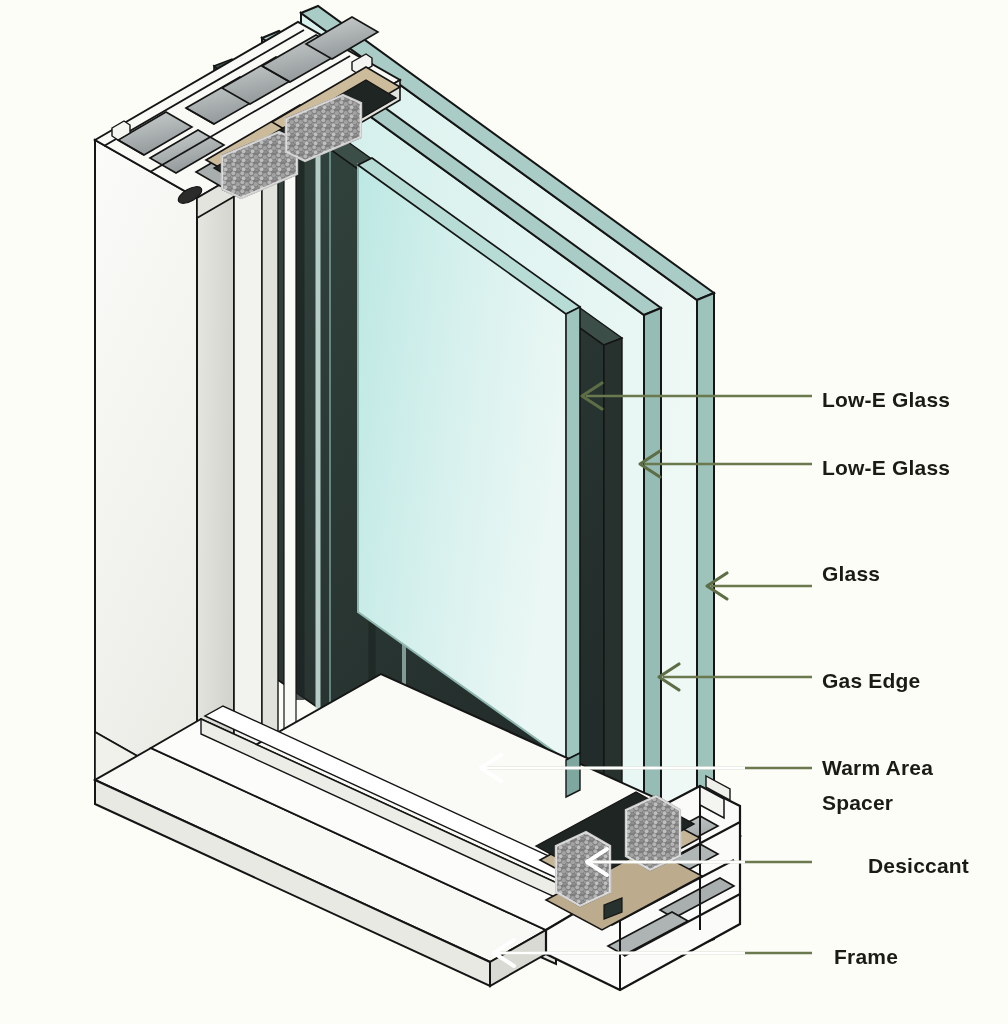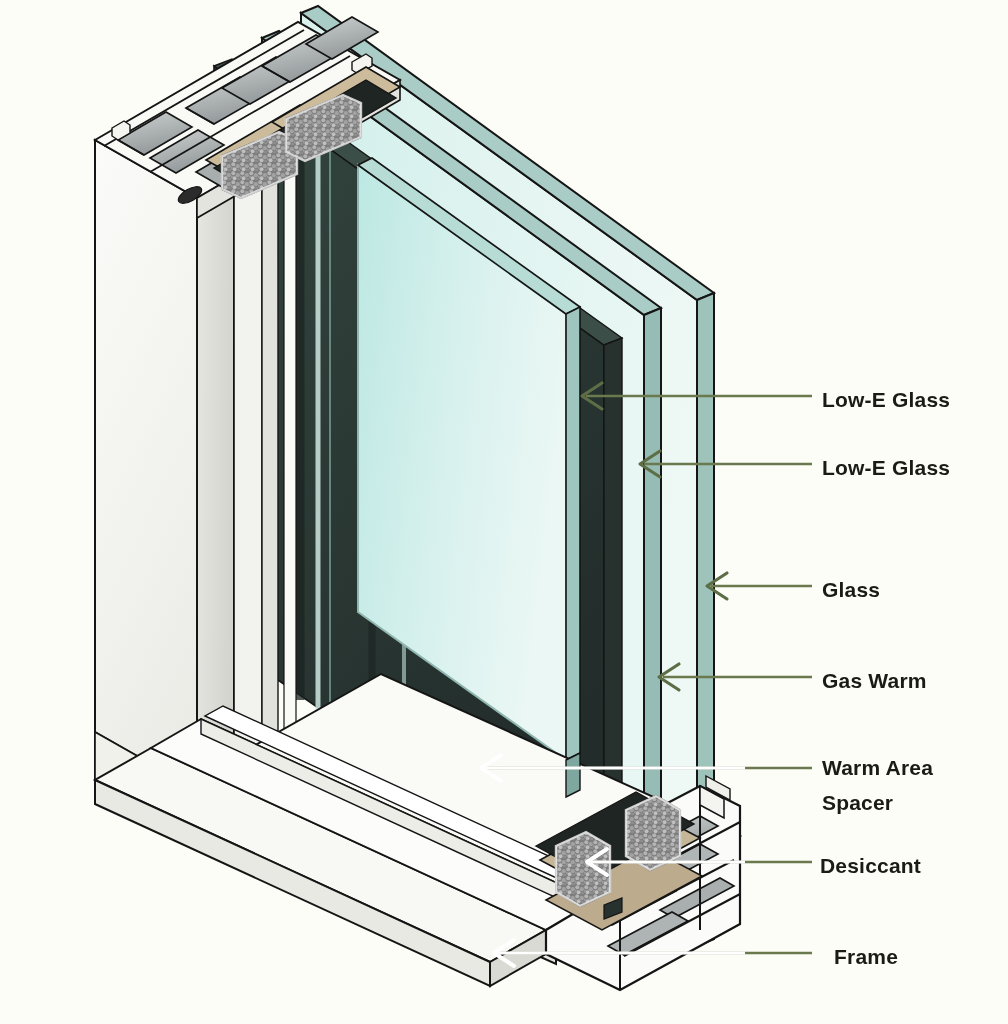--- a/index.html
+++ b/index.html
@@ -296,21 +296,21 @@
           <line x1="812" y1="953" x2="498" y2="953" stroke="#6b7a4e" stroke-width="2.4"></line>
           <line x1="745" y1="953" x2="498" y2="953" stroke="#ffffff" stroke-width="3"></line>
           <path d="M514,940 L494,953 L514,966" fill="none" stroke="#ffffff" stroke-width="4" stroke-linecap="round" stroke-linejoin="round"></path>
         </g>
       </g>
 </svg>
 
 <div id="labels">
       <div class="lbl" style="left: 822px; top: 382px;">Low-E Glass</div>
       <div class="lbl" style="left: 822px; top: 450px;">Low-E Glass</div>
-      <div class="lbl" style="left: 822px; top: 572px;">Glass</div>
-      <div class="lbl" style="left: 822px; top: 663px;">Gas Warm</div>
+      <div class="lbl" style="left: 822px; top: 556px;">Glass</div>
+      <div class="lbl" style="left: 822px; top: 663px;">Gas Edge</div>
       <div class="lbl" style="left: 822px; top: 750px;">Warm Area
 Spacer</div>
-      <div class="lbl" style="left: 820px; top: 848px;">Desiccant</div>
+      <div class="lbl" style="left: 868px; top: 848px;">Desiccant</div>
       <div class="lbl" style="left: 822px; top: 939px; margin-left: 12px;">Frame</div>
     </div>
 
 </div>
 
 </body></html>

